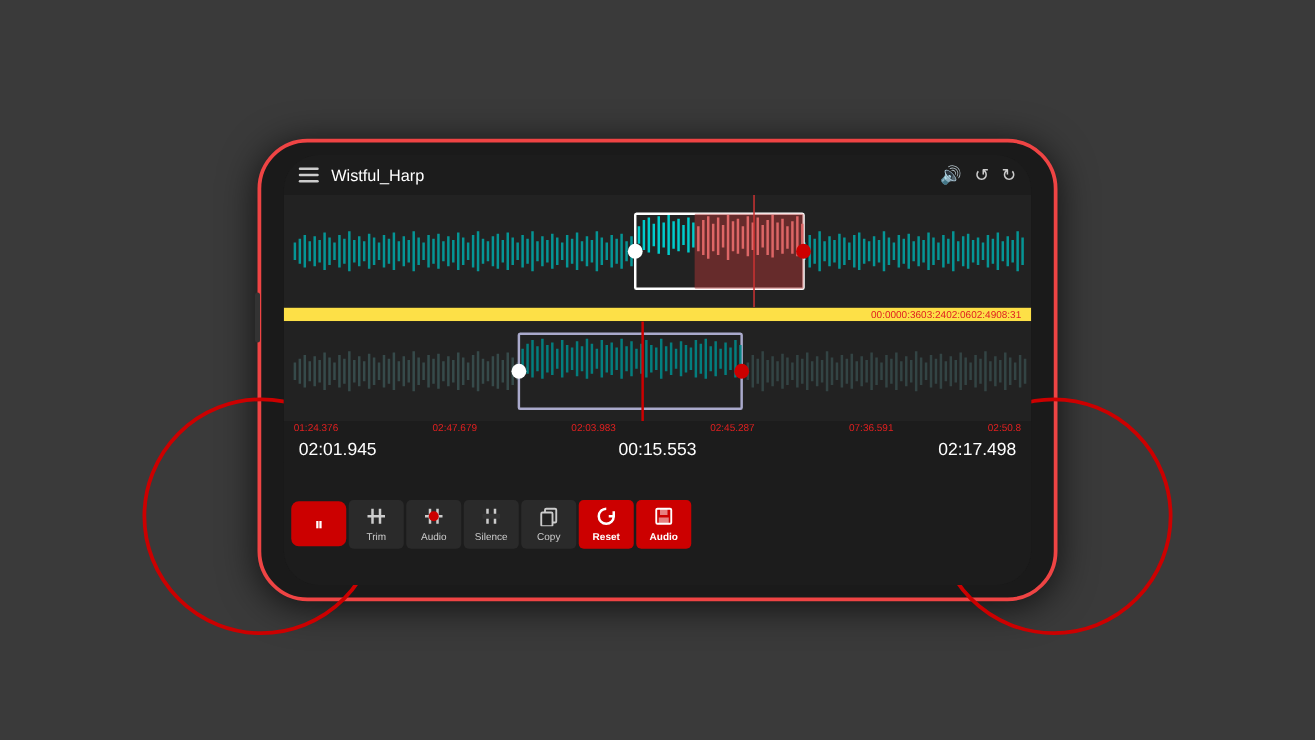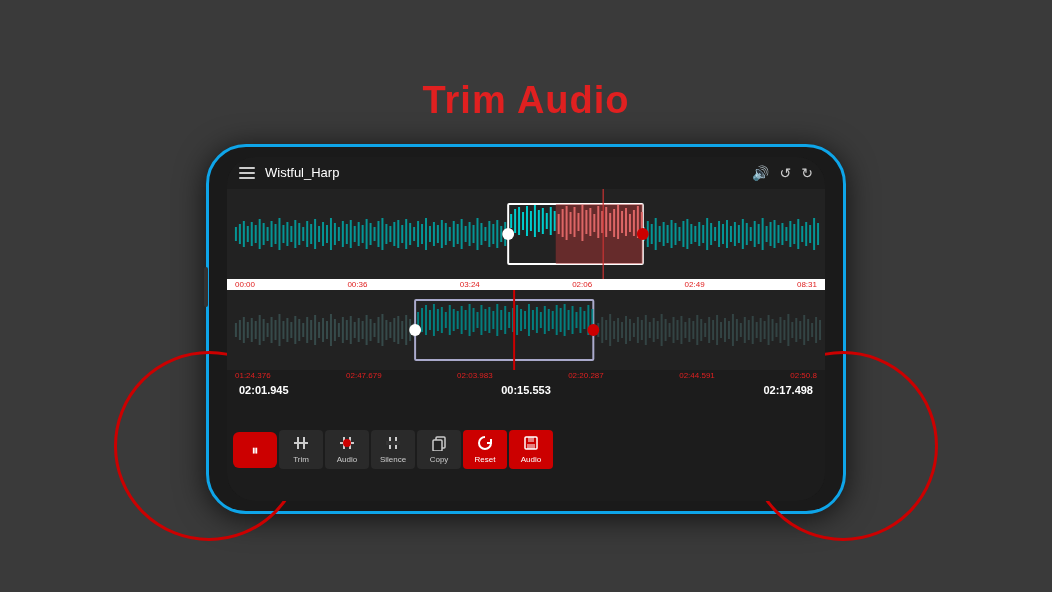--- a/index.html
+++ b/index.html
@@ -35,21 +35,21 @@
       color: #e02020;
     }
 
     
     .phone {
       position: relative;
       width: 640px;
       height: 370px;
       background: #1a1a1a;
       border-radius: 40px;
-      border: 3px solid #0ea5e9;
+      border: 3px solid #ef4444;
       box-shadow: 0 4px 30px rgba(0,0,0,0.7);
       overflow: visible;
     }
 
     
     .red-circle-left {
       position: absolute;
       left: -95px;
       bottom: -30px;
       width: 190px;
@@ -137,24 +137,24 @@
       flex-shrink: 0;
       height: 90px;
       background: #222;
       position: relative;
       overflow: hidden;
     }
 
     
     .time-labels-top {
       display: flex;
-      justify-content: space-between;
+      justify-content: flex-end;
       padding: 1px 8px;
       flex-shrink: 0;
-      background: #ffffff;
+      background: #fde047;
     }
     .time-label {
       font-size: 8px;
       color: #e02020;
     }
 
     
     .waveform-bottom {
       flex-shrink: 0;
       height: 80px;
@@ -176,22 +176,22 @@
     .position-row {
       display: flex;
       justify-content: space-between;
       align-items: center;
       padding: 3px 12px;
       flex-shrink: 0;
       background: #1c1c1c;
     }
     .pos-left, .pos-center, .pos-right {
       color: #fff;
-      font-size: 11px;
-      font-weight: bold;
+      font-size: 14px;
+      font-weight: normal;
     }
     .pos-center {
       color: #fff;
     }
 
     
     .toolbar {
       display: flex;
       align-items: center;
       gap: 2px;
@@ -225,37 +225,35 @@
       font-size: 14px;
       color: #fff;
       line-height: 1;
     }
     .tool-label {
       font-size: 8px;
       color: #ccc;
     }
     .tool-btn.red-bg .tool-label {
       color: #fff;
+      font-weight: bold;
     }
 
     
     .wave-svg {
       width: 100%;
       height: 100%;
     }
 
   </style>
 </head>
 <body>
 
 <div class="page-wrapper">
 
-  <h1 class="title">
-    <span>Trim </span><span style="color:#e02020">Audio</span>
-  </h1>
 
   <div class="phone">
 
     <div class="red-circle-left"></div>
     <div class="red-circle-right"></div>
     <div class="phone-btn-left"></div>
 
     <div class="screen">
 
       <div class="header">
@@ -624,22 +622,22 @@
           <circle cx="370" cy="40" r="6" fill="#cc0000"></circle>
 
           <line x1="290" y1="0" x2="290" y2="80" stroke="#cc0000" stroke-width="2"></line>
         </svg>
       </div>
 
       <div class="time-labels-bottom">
         <span class="time-label">01:24.376</span>
         <span class="time-label">02:47.679</span>
         <span class="time-label">02:03.983</span>
-        <span class="time-label">02:20.287</span>
-        <span class="time-label">02:44.591</span>
+        <span class="time-label">02:45.287</span>
+        <span class="time-label">07:36.591</span>
         <span class="time-label">02:50.8</span>
       </div>
 
       <div class="position-row">
         <span class="pos-left">02:01.945</span>
         <span class="pos-center">00:15.553</span>
         <span class="pos-right">02:17.498</span>
       </div>
 
       <div class="toolbar">

